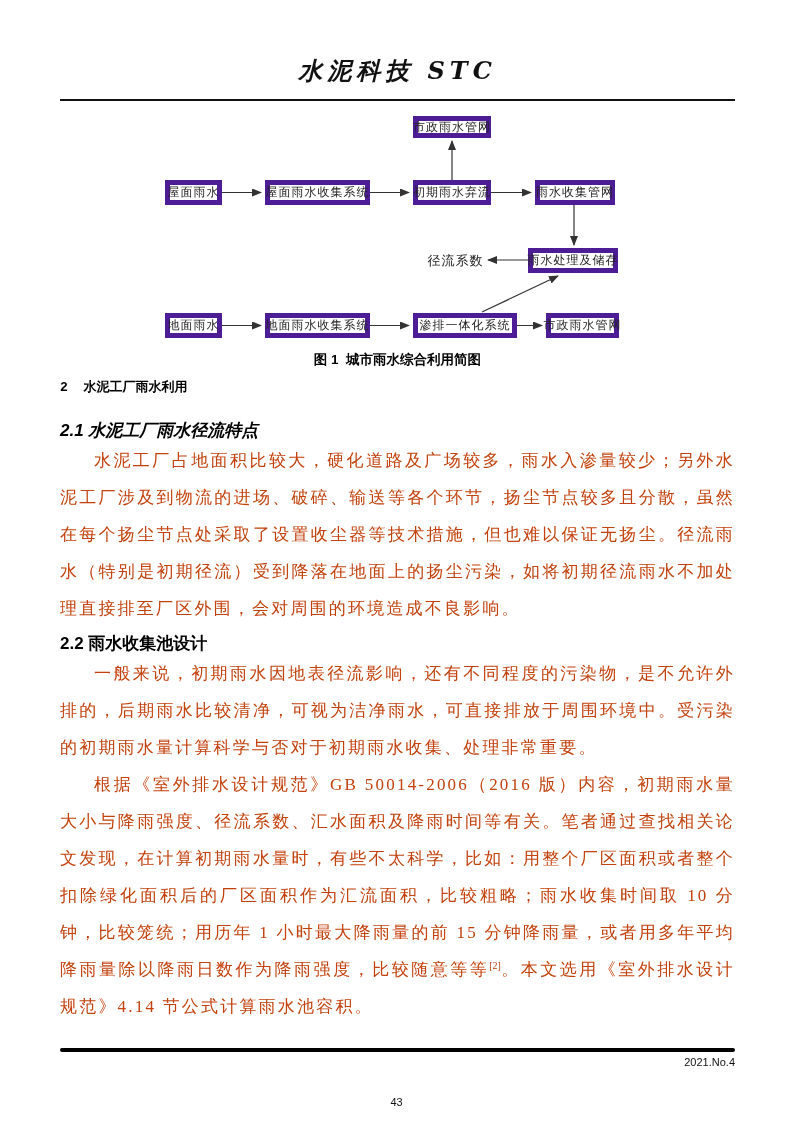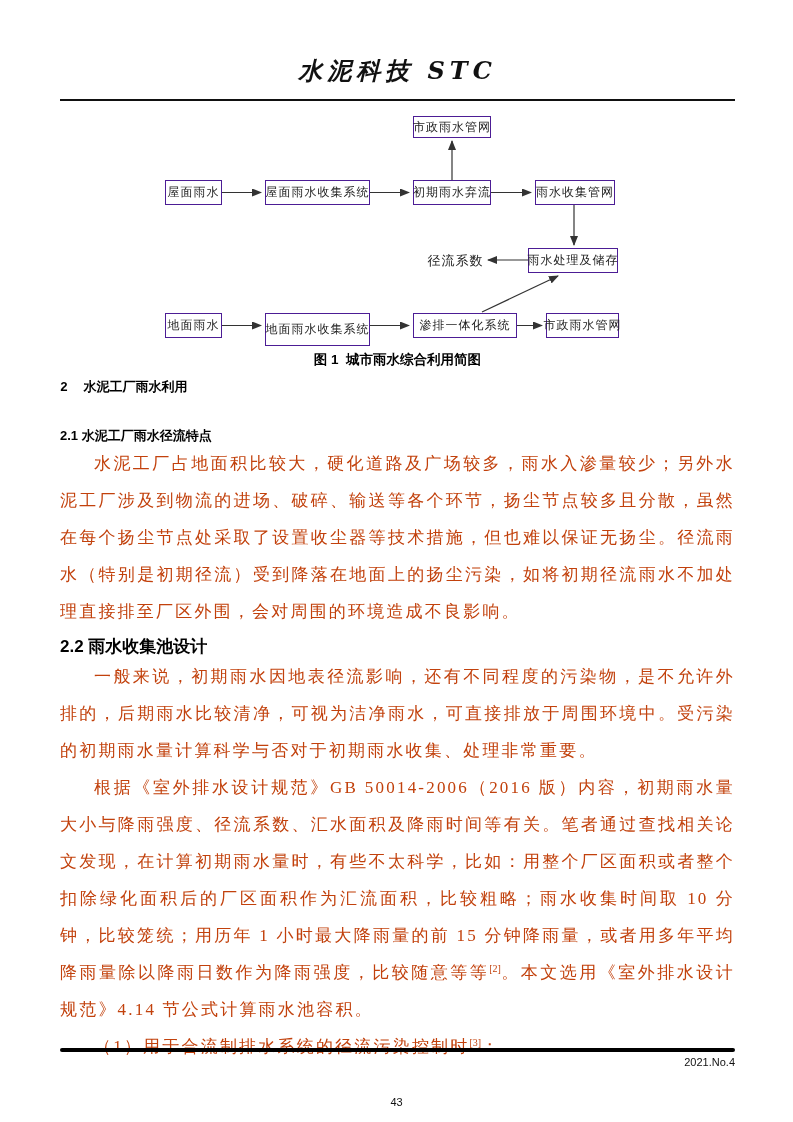--- a/index.html
+++ b/index.html
@@ -26,49 +26,49 @@
     letter-spacing:5px;
     color:#111;
   }
   .header-rule { margin-top:12px; height:2px; background:#111; }
 
   
   .flowchart { position:relative; width:675px; height:235px; margin-top:12px; }
   .flowchart svg { position:absolute; left:0; top:0; }
   .fnode {
     position:absolute;
-    border:1px solid #4c1d95;
+    border:5px solid #4c1d95;
     background:#fff;
     display:flex; align-items:center; justify-content:center;
     font-family:"Liberation Sans", sans-serif;
     font-size:12px; color:#222; letter-spacing:1px;
     white-space:nowrap;
   }
   .fnode.noborder { border:none; font-size:13px; }
   .n-mtop   { left:353px; top:3px;   width:78px;  height:22px; }
   .n-roof   { left:105px; top:67px;  width:57px;  height:25px;text-align:center; }
   .n-roofc  { left:205px; top:67px;  width:105px; height:25px; }
   .n-init   { left:353px; top:67px;  width:78px;  height:25px; }
   .n-rnet   { left:475px; top:67px;  width:80px;  height:25px; }
   .n-treat  { left:468px; top:135px; width:90px;  height:25px; }
   .n-reuse  { left:368px; top:138px; width:55px;  height:19px; }
   .n-ground { left:105px; top:200px; width:57px;  height:25px; }
-  .n-groundc{ left:205px; top:200px; width:105px; height:33px; }
+  .n-groundc{ left:205px; top:200px; width:105px; height:25px; }
   .n-infil  { left:353px; top:200px; width:104px;  height:25px; }
   .n-mbot   { left:486px; top:200px; width:73px;  height:25px; }
 
   .fig-caption {
     margin-top:3px; text-align:center;
     font-family:"Liberation Sans", sans-serif;
     font-weight:bold; font-size:13.5px; white-space:pre-wrap;
   }
 
   
   .h-sec   { margin-top:9px;  font-family:Liberation Mono, monospace; font-weight:bold; font-size:13px; white-space:pre-wrap; }
-  .h-sub   { margin-top:31px; font-family:"Liberation Sans", sans-serif; font-weight:bold; font-size:13px; white-space:pre-wrap; }
+  .h-sub   { margin-top:23px; font-family:"Liberation Sans", sans-serif; font-weight:bold; font-size:17px; white-space:pre-wrap;font-style:italic; }
   .h-sub2  { margin-top:5px;  font-family:"Liberation Sans", sans-serif; font-weight:bold; font-size:17px; white-space:pre-wrap; }
   p.body {
     font-size:17px; line-height:37px; letter-spacing:2.2px;
     text-align:justify; text-justify:inter-ideograph;
     text-indent:2em; color:#c2410c;
   }
   p.body sup { font-size:10px; letter-spacing:0; line-height:0; vertical-align:6px; }
 
   
   .footer-rule { position:absolute; left:60px; right:58px; top:1048px; height:4px; background:#000; border-radius:2px; }
@@ -126,20 +126,19 @@
     <div class="fig-caption">图 1  城市雨水综合利用简图</div>
 
     <div class="h-sec">2  水泥工厂雨水利用</div>
 
     <div class="h-sub">2.1 水泥工厂雨水径流特点</div>
     <p class="body">水泥工厂占地面积比较大，硬化道路及广场较多，雨水入渗量较少；另外水泥工厂涉及到物流的进场、破碎、输送等各个环节，扬尘节点较多且分散，虽然在每个扬尘节点处采取了设置收尘器等技术措施，但也难以保证无扬尘。径流雨水（特别是初期径流）受到降落在地面上的扬尘污染，如将初期径流雨水不加处理直接排至厂区外围，会对周围的环境造成不良影响。</p>
 
     <div class="h-sub2">2.2 雨水收集池设计</div>
     <p class="body">一般来说，初期雨水因地表径流影响，还有不同程度的污染物，是不允许外排的，后期雨水比较清净，可视为洁净雨水，可直接排放于周围环境中。受污染的初期雨水量计算科学与否对于初期雨水收集、处理非常重要。</p>
     <p class="body"><span>根据《室外排水设计规范》GB 50014-2006（2016 版）内容，初期雨水量大小与降雨强度、径流系数、汇水面积及降雨时间等有关。笔者通过查找相关论文发现，在计算初期雨水量时，有些不太科学，比如：用整个厂区面积或者整个扣除绿化面积后的厂区面积作为汇流面积，比较粗略；雨水收集时间取 10 分钟，比较笼统；用历年 1 小时最大降雨量的前 15 分钟降雨量，或者用多年平均降雨量除以降雨日数作为降雨强度，比较随意等等</span><sup>[2]</sup><span>。本文选用《室外排水设计规范》4.14 节公式计算雨水池容积。</span></p>
-    <p class="body"><span>（1）用于合流制排水系统的径流污染控制时</span><sup>[3]</sup><span>：</span></p>
 
   </div>
 
   <div class="footer-rule"></div>
   <div class="footer-page">43</div>
   <div class="footer-issue">2021.No.4</div>
 </div>
 
 </body></html>

